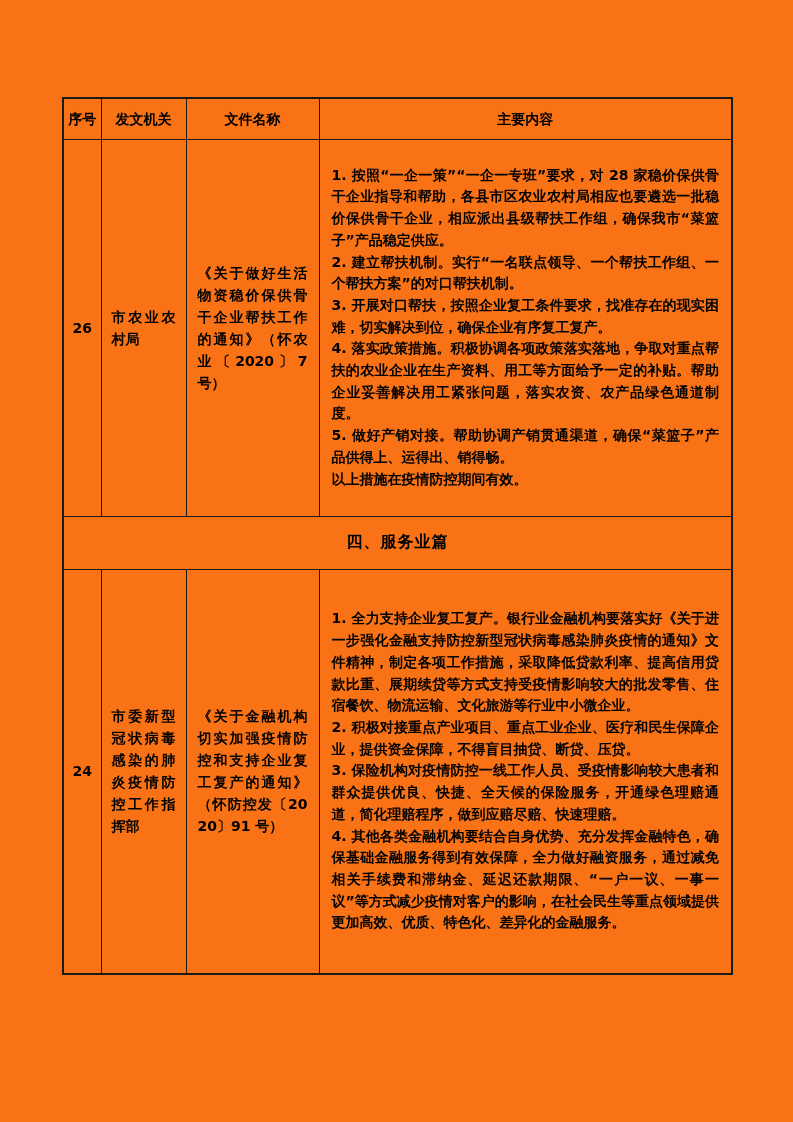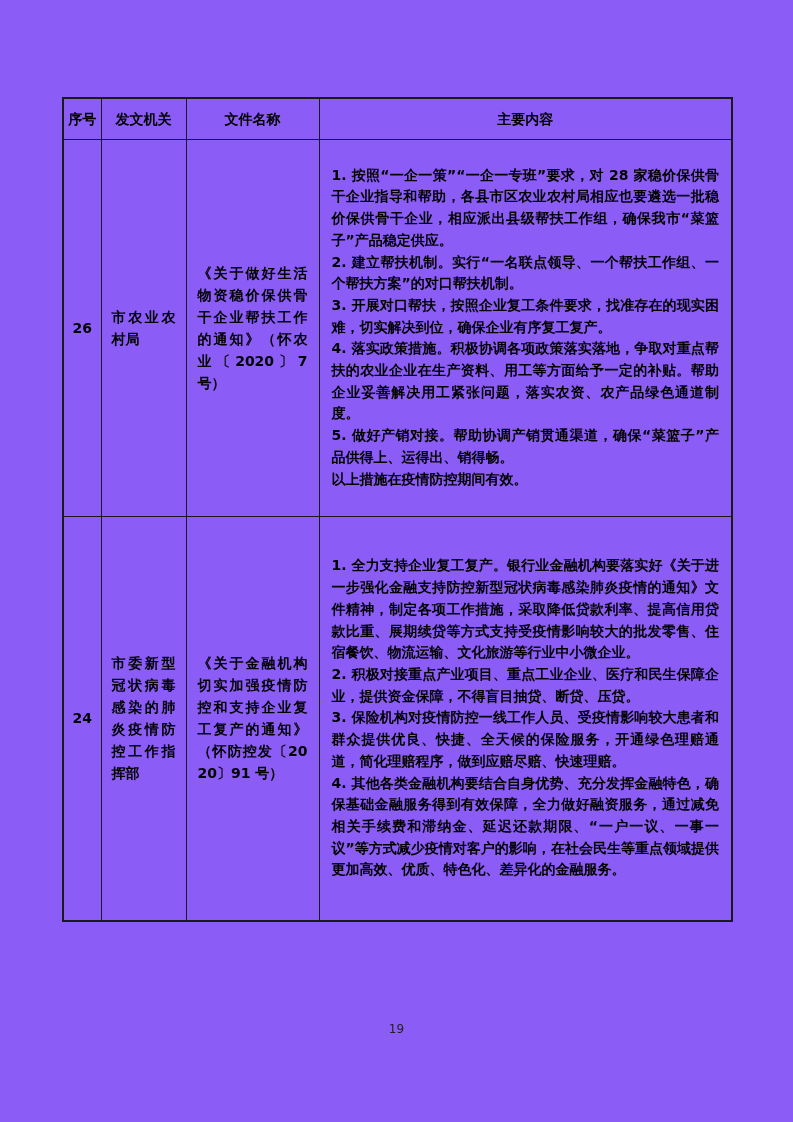--- a/index.html
+++ b/index.html
@@ -5,21 +5,21 @@
   html, body {
     margin: 0;
     padding: 0;
     background: #e8e8e8;
   }
   .page {
     position: relative;
     width: 793px;
     height: 1122px;
     margin: 0 auto;
-    background: #8b5cf6;
+    background: #f97316;
     font-family: "DejaVu Sans", sans-serif;
     color: #000000;
     overflow: hidden;
   }
   table.doc-table {
     position: absolute;
     left: 62px;
     top: 97px;
     width: 669px;
     border-collapse: collapse;
@@ -117,27 +117,29 @@
         <td class="c-no">26</td>
         <td class="c-agency">市农业农村局</td>
         <td class="c-doc">《关于做好生活物资稳价保供骨干企业帮扶工作的通知》（怀农业〔2020〕7 号）</td>
         <td class="c-content">1. 按照“一企一策”“一企一专班”要求，对 28 家稳价保供骨干企业指导和帮助，各县市区农业农村局相应也要遴选一批稳价保供骨干企业，相应派出县级帮扶工作组，确保我市“菜篮子”产品稳定供应。
 2. 建立帮扶机制。实行“一名联点领导、一个帮扶工作组、一个帮扶方案”的对口帮扶机制。
 3. 开展对口帮扶，按照企业复工条件要求，找准存在的现实困难，切实解决到位，确保企业有序复工复产。
 4. 落实政策措施。积极协调各项政策落实落地，争取对重点帮扶的农业企业在生产资料、用工等方面给予一定的补贴。帮助企业妥善解决用工紧张问题，落实农资、农产品绿色通道制度。
 5. 做好产销对接。帮助协调产销贯通渠道，确保“菜篮子”产品供得上、运得出、销得畅。
 以上措施在疫情防控期间有效。</td>
       </tr>
+      <tr>
+        <td class="section-cell" colspan="4">四、服务业篇</td>
+      </tr>
       <tr class="row-27">
         <td class="c-no">24</td>
         <td class="c-agency">市委新型冠状病毒感染的肺炎疫情防控工作指挥部</td>
         <td class="c-doc">《关于金融机构切实加强疫情防控和支持企业复工复产的通知》（怀防控发〔2020〕91 号）</td>
         <td class="c-content">1. 全力支持企业复工复产。银行业金融机构要落实好《关于进一步强化金融支持防控新型冠状病毒感染肺炎疫情的通知》文件精神，制定各项工作措施，采取降低贷款利率、提高信用贷款比重、展期续贷等方式支持受疫情影响较大的批发零售、住宿餐饮、物流运输、文化旅游等行业中小微企业。
 2. 积极对接重点产业项目、重点工业企业、医疗和民生保障企业，提供资金保障，不得盲目抽贷、断贷、压贷。
 3. 保险机构对疫情防控一线工作人员、受疫情影响较大患者和群众提供优良、快捷、全天候的保险服务，开通绿色理赔通道，简化理赔程序，做到应赔尽赔、快速理赔。
 4. 其他各类金融机构要结合自身优势、充分发挥金融特色，确保基础金融服务得到有效保障，全力做好融资服务，通过减免相关手续费和滞纳金、延迟还款期限、“一户一议、一事一议”等方式减少疫情对客户的影响，在社会民生等重点领域提供更加高效、优质、特色化、差异化的金融服务。</td>
       </tr>
     </tbody>
   </table>
 
-  <div class="page-number">19</div>
 
 </div>
 
 </body></html>

